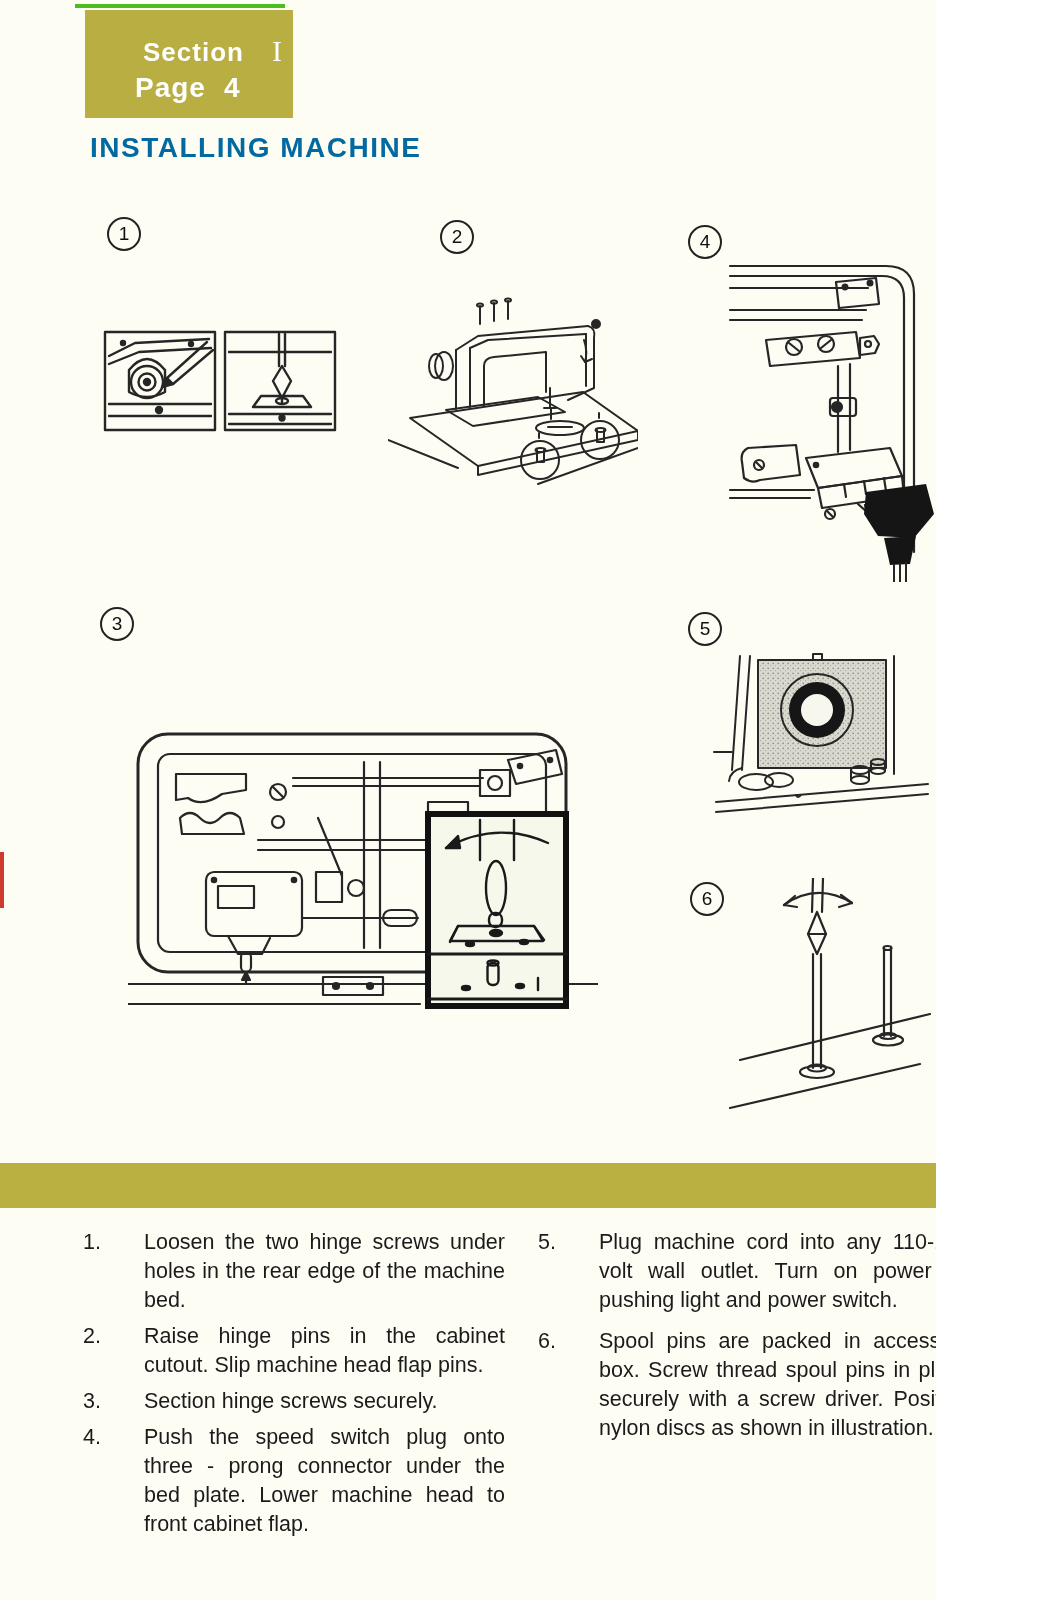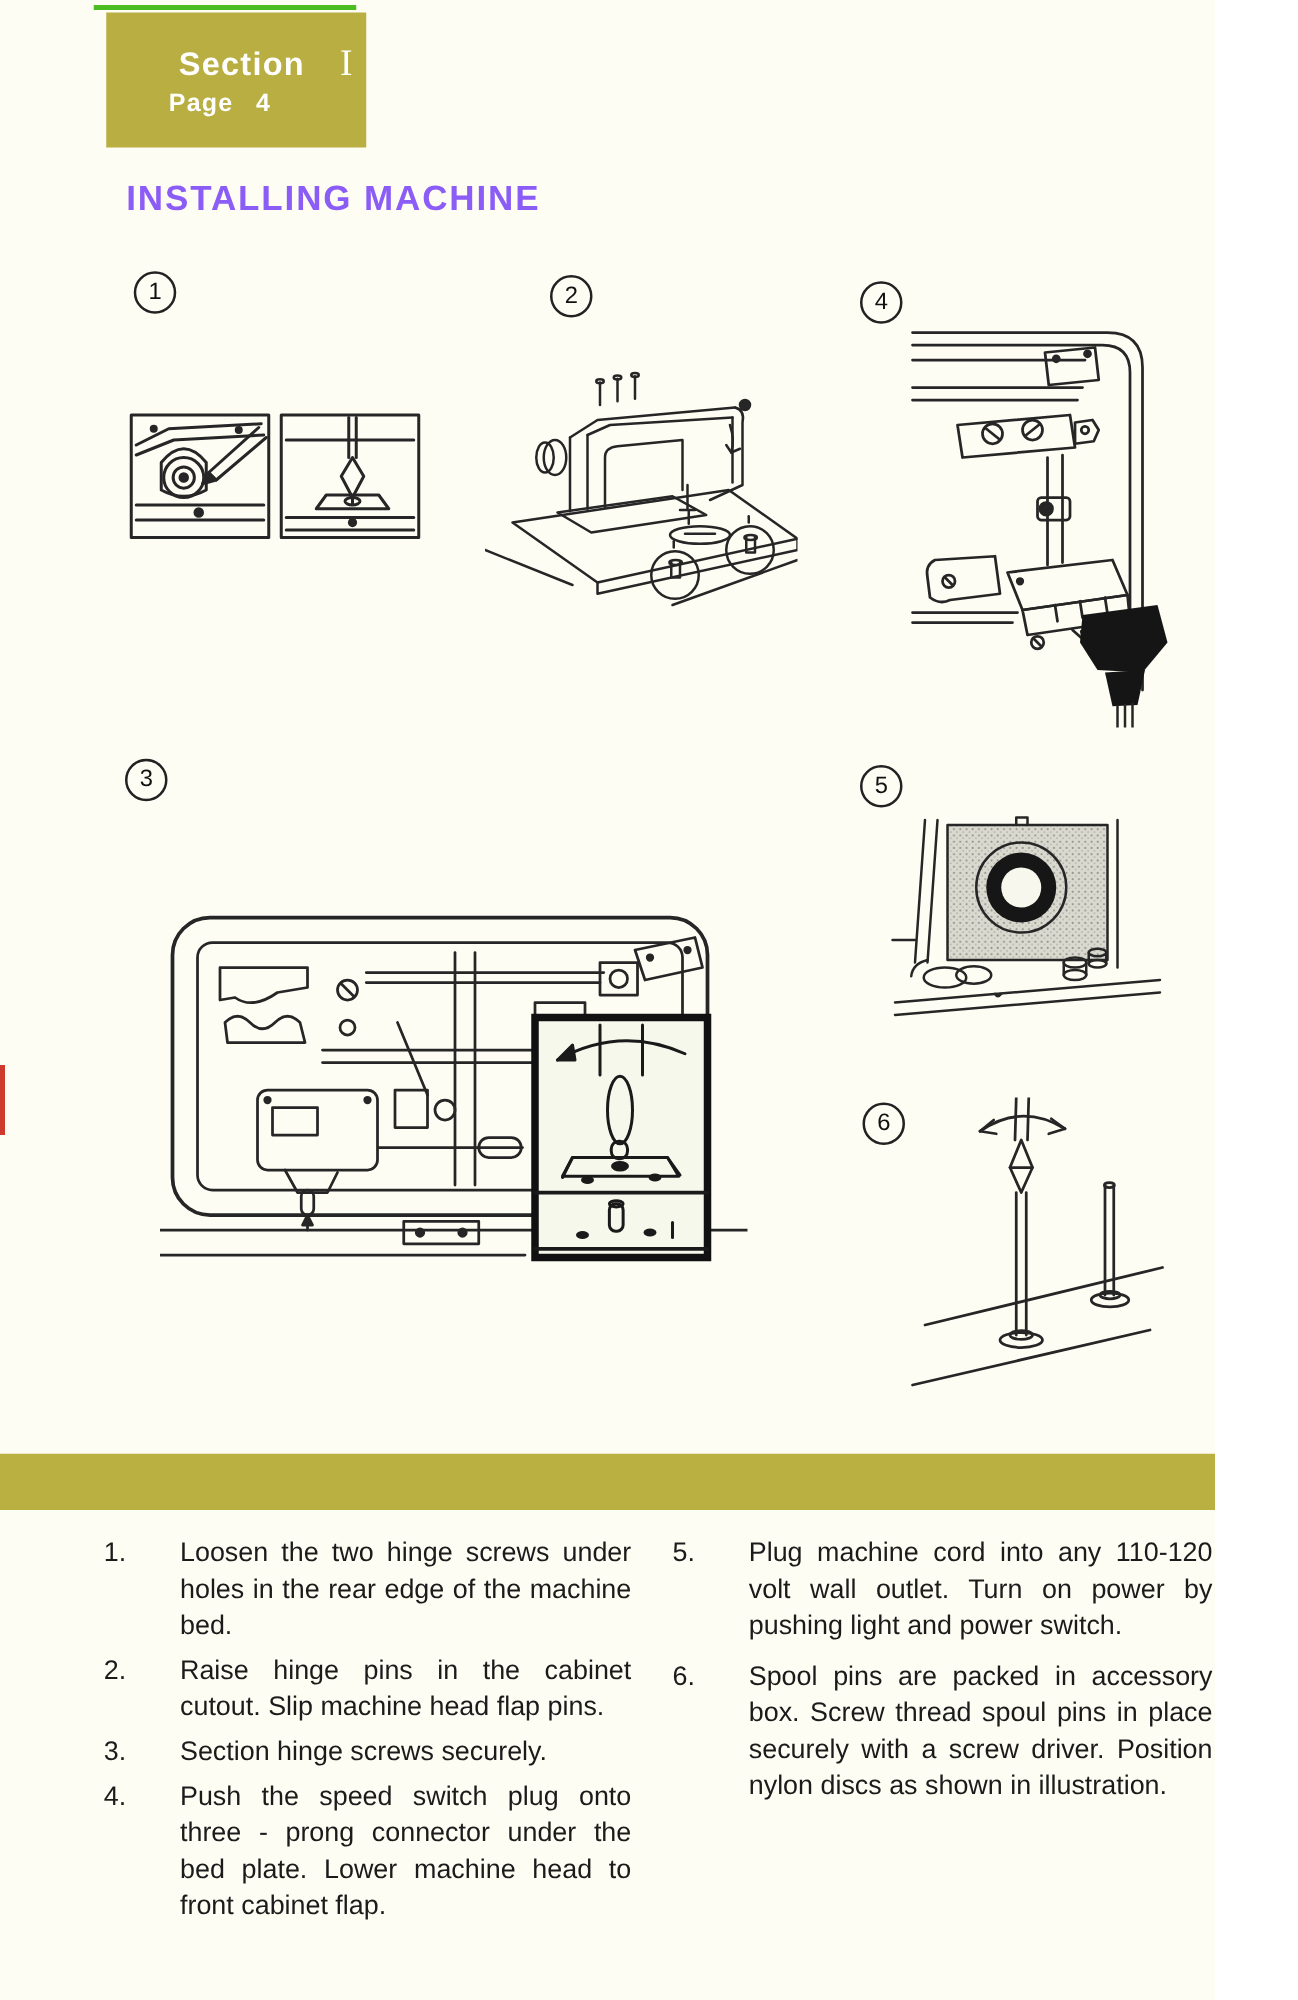--- a/index.html
+++ b/index.html
@@ -1,34 +1,33 @@
 <!DOCTYPE html>
 <html><head>
 <meta charset="utf-8">
 <style>
   html,body{margin:0;padding:0;background:#ffffff;}
   .page{
     position:relative;width:936px;height:1600px;overflow:hidden;
     background:#fdfdf4;
     font-family:"Liberation Sans", sans-serif;
     color:#1b1b1b;
-    padding-left:36px;
   }
   .green-rule{position:absolute;left:75px;top:4px;width:210px;height:4px;background:#4cbd21;}
   .section-box{
     position:absolute;left:85px;top:10px;width:208px;height:108px;
     background:#b8ae41;color:#ffffff;
   }
   .sec-row{position:absolute;left:58px;top:24px;font-size:26px;font-weight:bold;letter-spacing:1px;}
   .sec-roman{font-family:"Liberation Serif", serif;font-weight:normal;font-size:30px;margin-left:28px;}
-  .page-row{position:absolute;left:50px;top:62px;font-size:20px;font-weight:bold;letter-spacing:1px;}
+  .page-row{position:absolute;left:50px;top:62px;font-size:28px;font-weight:bold;letter-spacing:1px;}
   .page-num{margin-left:18px;}
   .doc-title{
-    position:absolute;left:86px;top:128px;margin:15px;
-    font-size:28px;font-weight:bold;letter-spacing:1.5px;color:#8b5cf6;
+    position:absolute;left:86px;top:128px;margin:4px;
+    font-size:28px;font-weight:bold;letter-spacing:1.5px;color:#0369a1;
   }
   .fig-num{
     position:absolute;width:30px;height:30px;border:2px solid #222;border-radius:50%;
     background:#fdfdf4;display:flex;align-items:center;justify-content:center;
     font-size:19px;color:#111;
   }
   .fig{position:absolute;}
   .divider-bar{position:absolute;left:0;top:1163px;width:1038px;height:45px;background:#b9b041;}
   .red-mark{position:absolute;left:0;top:852px;width:4px;height:56px;background:#cf3a2e;}
   .col{

